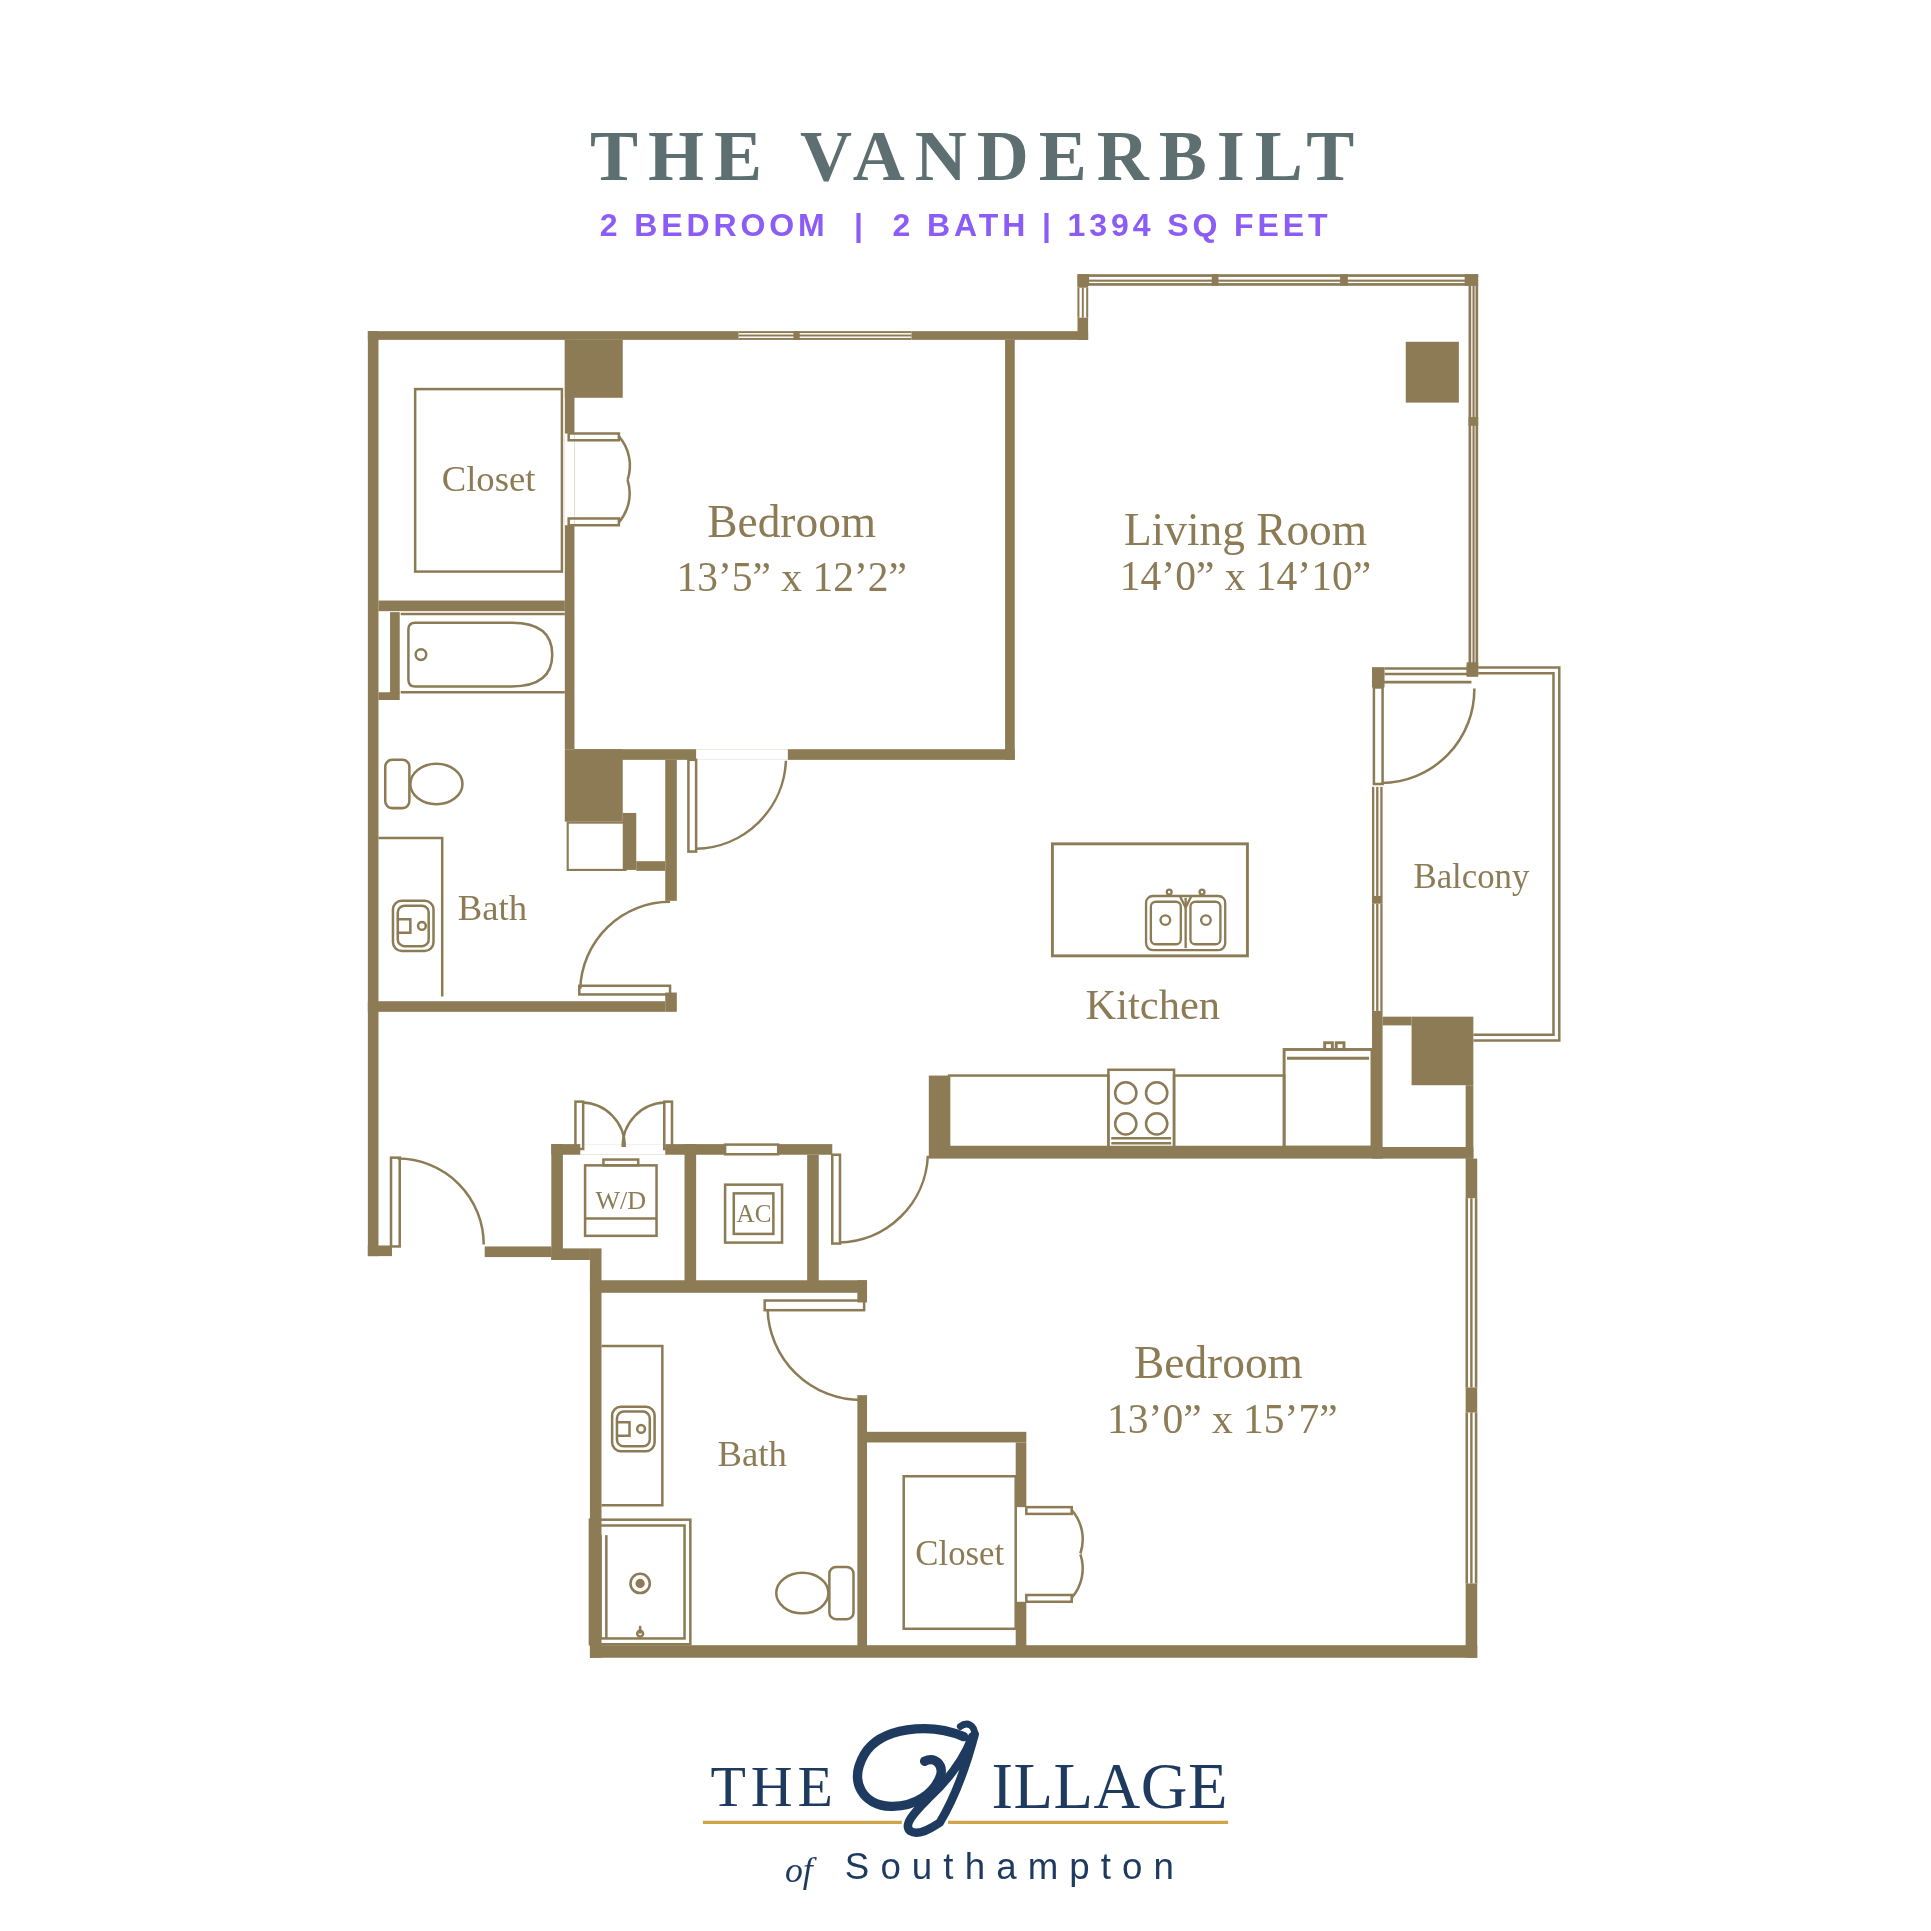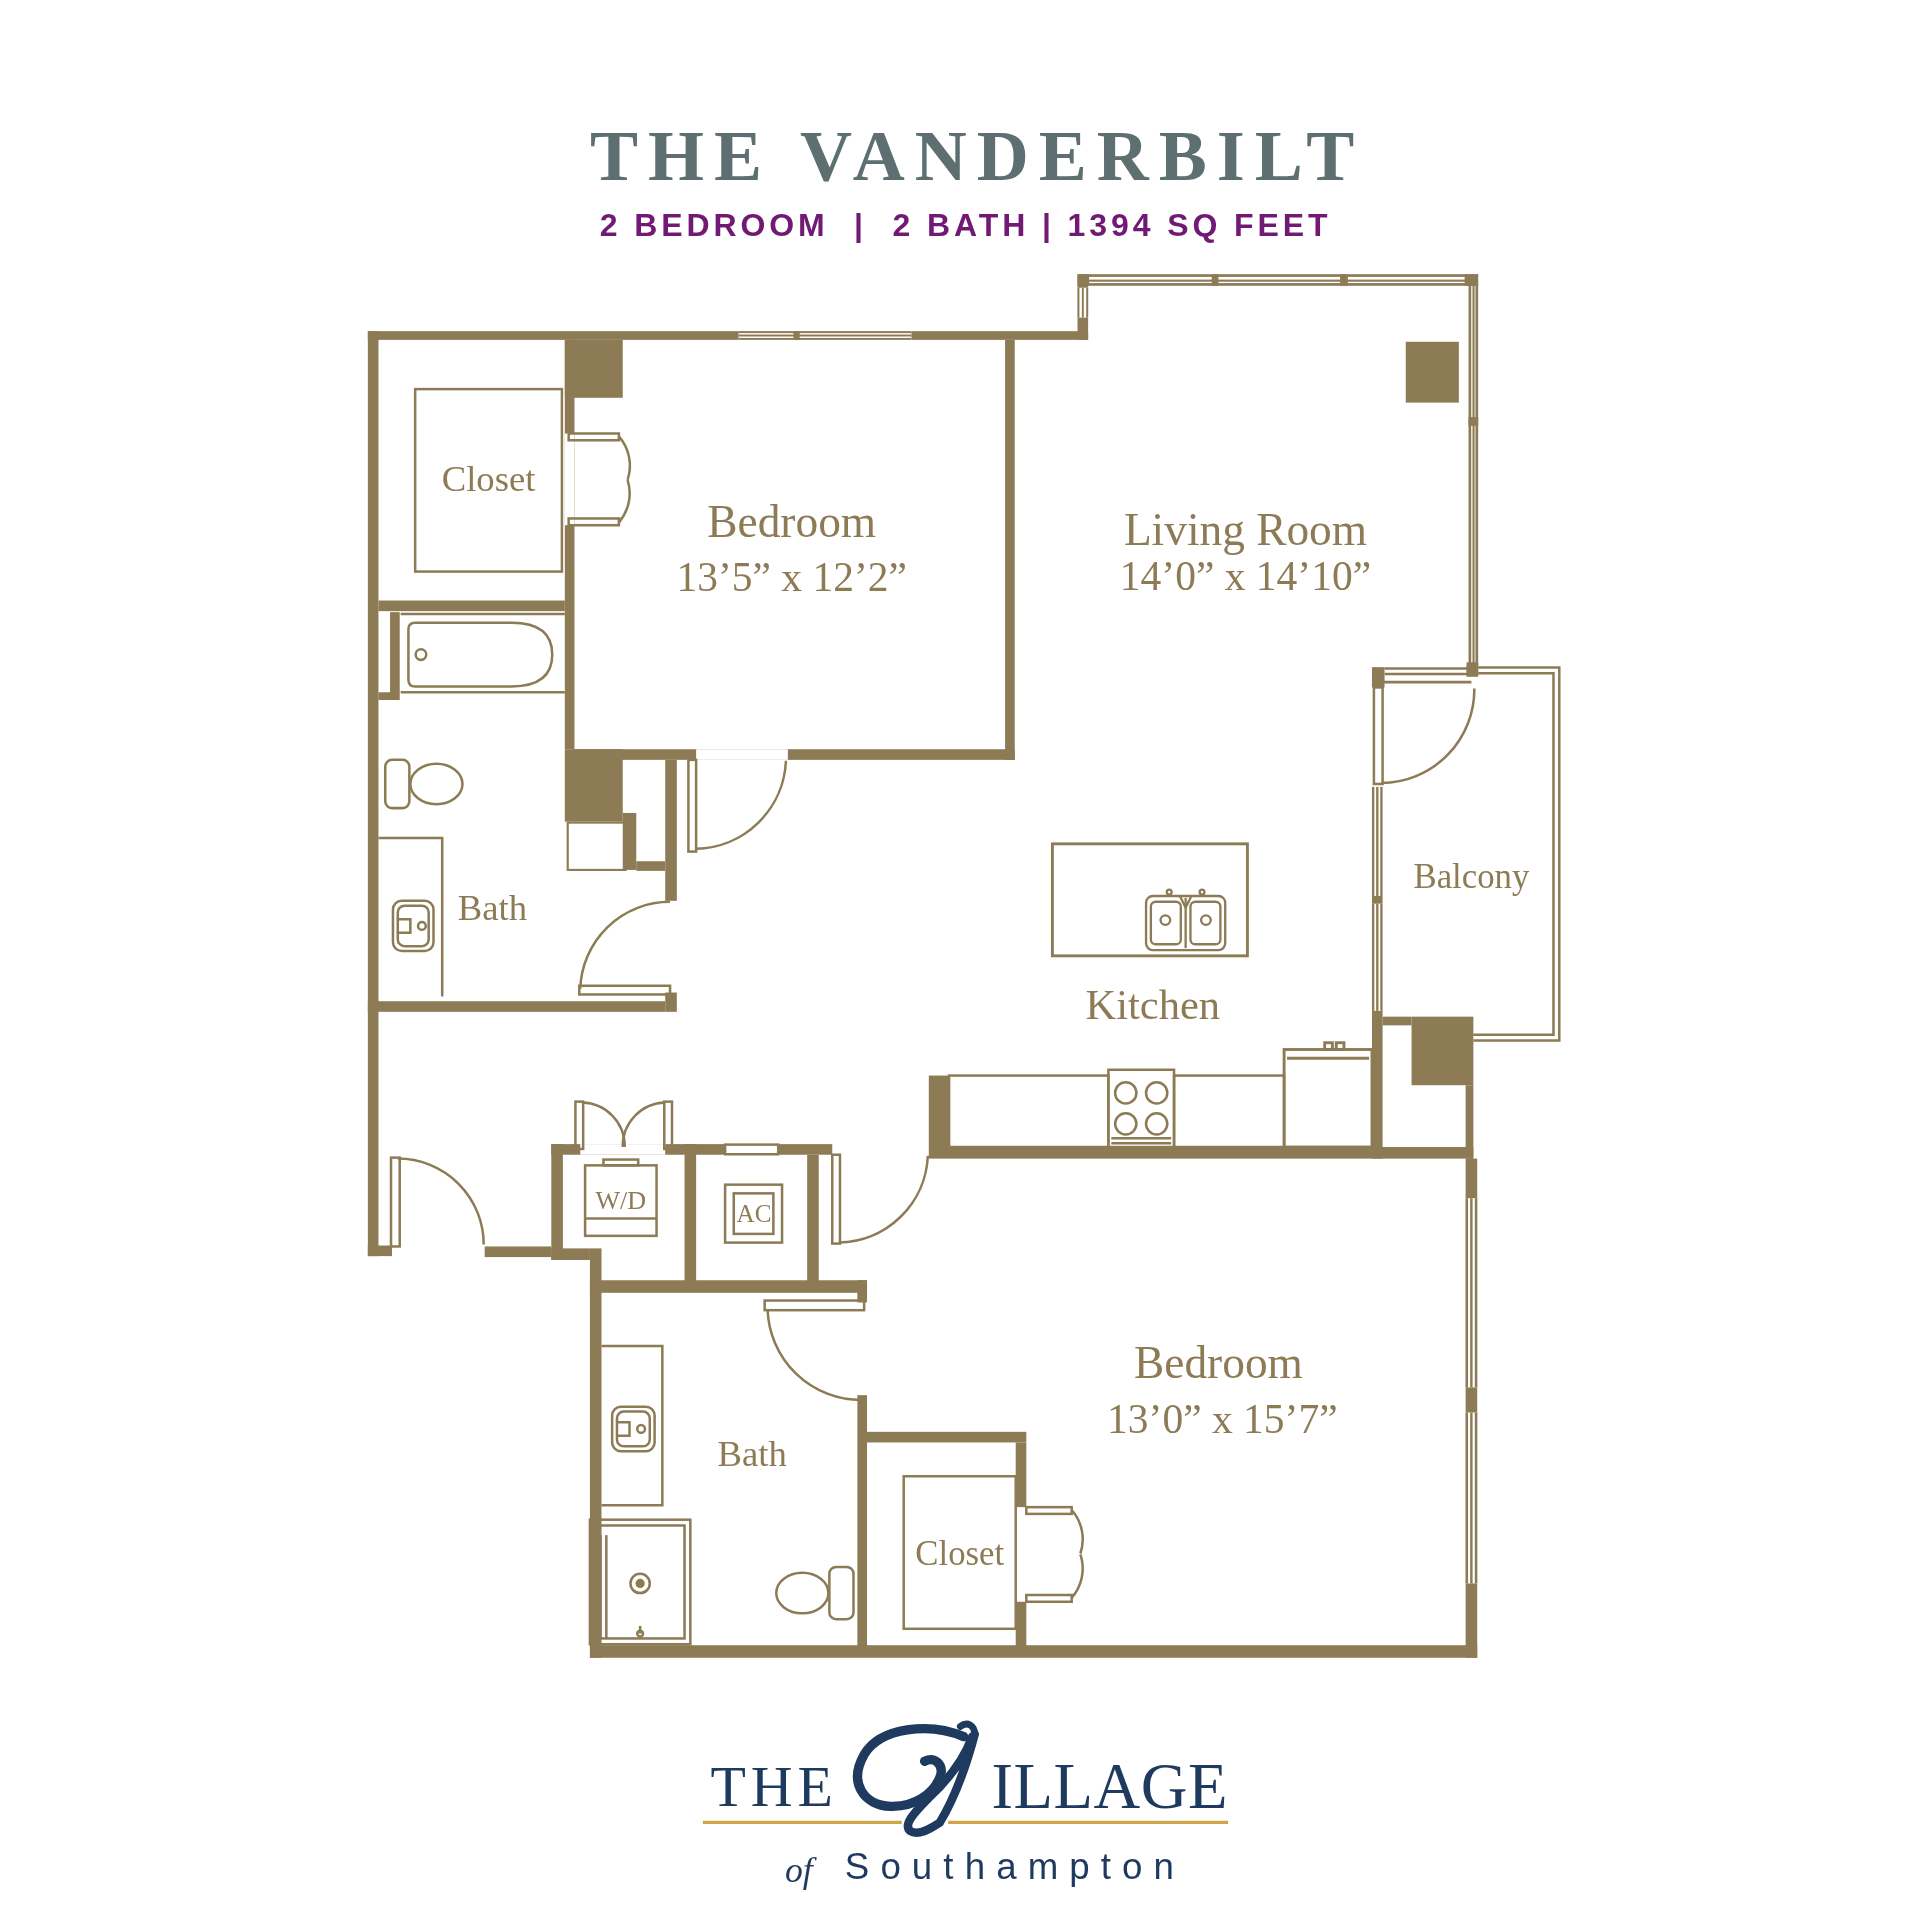--- a/index.html
+++ b/index.html
@@ -2,21 +2,21 @@
 <html><head>
 <meta charset="utf-8">
 <style>
   html,body{margin:0;padding:0;background:#ffffff;}
   #page{position:relative;width:1634px;height:1931px;background:#ffffff;overflow:hidden;}
   .ttl{position:absolute;left:11.6px;top:115px;width:1931px;text-align:center;
        font-family:"Liberation Serif",serif;font-weight:bold;font-size:72px;
        letter-spacing:10px;color:#5d6f70;}
   .sub{position:absolute;left:0;top:207px;width:1931px;text-align:center;
        font-family:"Liberation Sans",sans-serif;font-weight:bold;font-size:32px;
-       letter-spacing:3.9px;color:#701a75;}
+       letter-spacing:3.9px;color:#8b5cf6;}
   svg text{font-family:"Liberation Serif",serif;fill:#8c7b55;}
 </style>
 </head>
 <body>
 <div id="page">
 
   <div class="ttl">THE&nbsp;VANDERBILT</div>
 
   <div class="sub">2 BEDROOM&nbsp; | &nbsp;2 BATH | 1394 SQ FEET</div>
 

